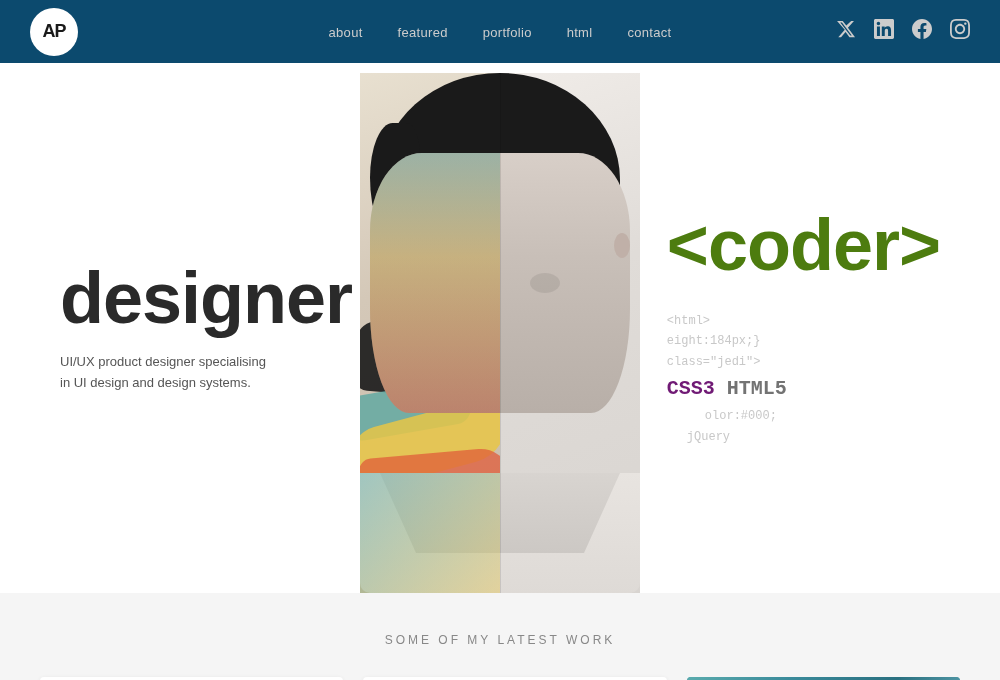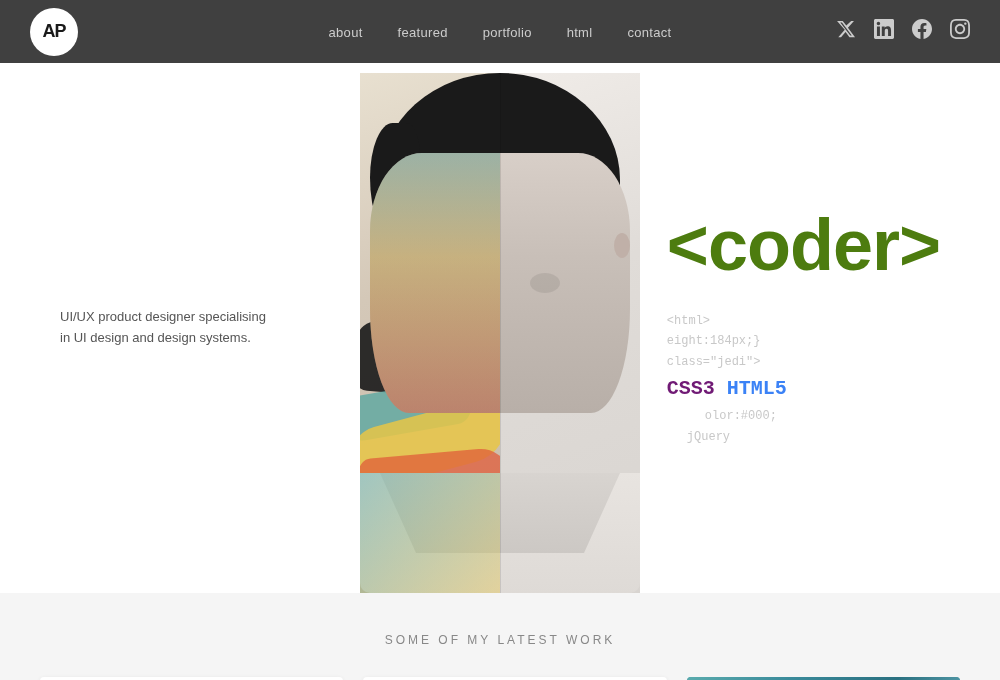--- a/index.html
+++ b/index.html
@@ -1,20 +1,20 @@
 <!DOCTYPE html>
 <html><head>
   <meta charset="utf-8">
   <style>
     * { margin: 0; padding: 0; box-sizing: border-box; }
     body { font-family: 'Arial', sans-serif; background: #fff; width: 1000px; overflow-x: hidden; }
 
     
     nav {
-      background: #404040;
+      background: #0c4a6e;
       height: 63px;
       display: flex;
       align-items: center;
       padding: 0 30px;
       justify-content: space-between;
     }
     .nav-logo {
       width: 48px; height: 48px;
       border-radius: 50%;
       background: #fff;
@@ -304,33 +304,34 @@
       <svg width="20" height="20" viewBox="0 0 24 24" fill="#ccc">
           <path d="M12 2.163c3.204 0 3.584.012 4.85.07 3.252.148 4.771 1.691 4.919 4.919.058 1.265.069 1.645.069 4.849 0 3.205-.012 3.584-.069 4.849-.149 3.225-1.664 4.771-4.919 4.919-1.266.058-1.644.07-4.85.07-3.204 0-3.584-.012-4.849-.07-3.26-.149-4.771-1.699-4.919-4.92-.058-1.265-.07-1.644-.07-4.849 0-3.204.013-3.583.07-4.849.149-3.227 1.664-4.771 4.919-4.919 1.266-.057 1.645-.069 4.849-.069zm0-2.163c-3.259 0-3.667.014-4.947.072-4.358.2-6.78 2.618-6.98 6.98-.059 1.281-.073 1.689-.073 4.948 0 3.259.014 3.668.072 4.948.2 4.358 2.618 6.78 6.98 6.98 1.281.058 1.689.072 4.948.072 3.259 0 3.668-.014 4.948-.072 4.354-.2 6.782-2.618 6.979-6.98.059-1.28.073-1.689.073-4.948 0-3.259-.014-3.667-.072-4.947-.196-4.354-2.617-6.78-6.979-6.98-1.281-.059-1.69-.073-4.949-.073zm0 5.838c-3.403 0-6.162 2.759-6.162 6.162S8.597 18.163 12 18.163s6.162-2.759 6.162-6.162S15.403 5.838 12 5.838zm0 10.162c-2.209 0-4-1.79-4-4 0-2.209 1.791-4 4-4s4 1.791 4 4c0 2.21-1.791 4-4 4zm6.406-11.845c-.796 0-1.441.645-1.441 1.44s.645 1.44 1.441 1.44c.795 0 1.439-.645 1.439-1.44s-.644-1.44-1.439-1.44z"></path>
         </svg>
     </a>
   </div>
 </nav>
 
 <section class="hero">
 
   <div class="hero-left">
+    <h1>designer</h1>
     <p>UI/UX product designer specialising in UI design and design systems.</p>
   </div>
 
   <div class="hero-right">
     <h1>&lt;coder&gt;</h1>
 
     <div class="code-watermark" style="position:relative; right:auto; bottom:auto; margin-top:30px;">
       <div style="font-size:12px; color:#c8c8c8;">&lt;html&gt;</div>
       <div style="font-size:12px; color:#c8c8c8;">eight:184px;}</div>
       <div style="font-size:12px; color:#c8c8c8;">class="jedi"&gt;</div>
       <div>
         <span style="font-size:20px; font-weight:bold; color:#701a75; font-family:'Courier New';">CSS3</span>
-        <span style="font-size:20px; font-weight:bold; color:#3b82f6; font-family:'Courier New'; margin-left:4px;">HTML5</span>
+        <span style="font-size:20px; font-weight:bold; color:#737373; font-family:'Courier New'; margin-left:4px;">HTML5</span>
       </div>
       <div style="font-size:12px; color:#c8c8c8;margin-left:38px;">olor:#000;</div>
       <div style="font-size:12px; color:#c8c8c8; margin-left:20px;">jQuery</div>
     </div>
   </div>
 
   <div class="hero-center">
     <div class="portrait-container">
 
       <div class="hair-top"></div>

